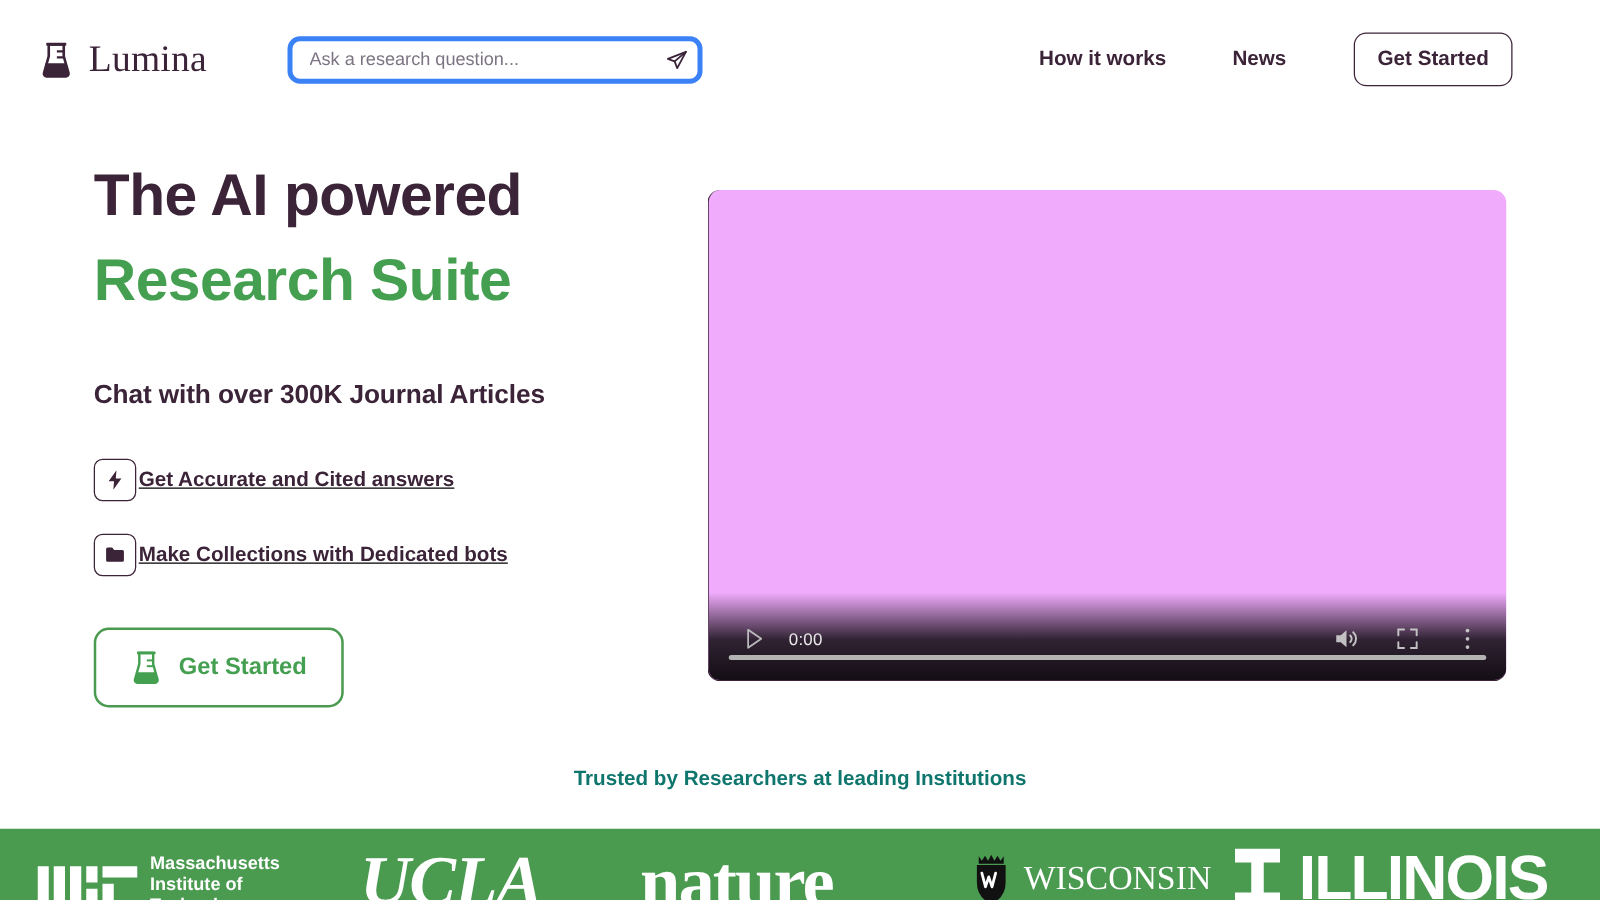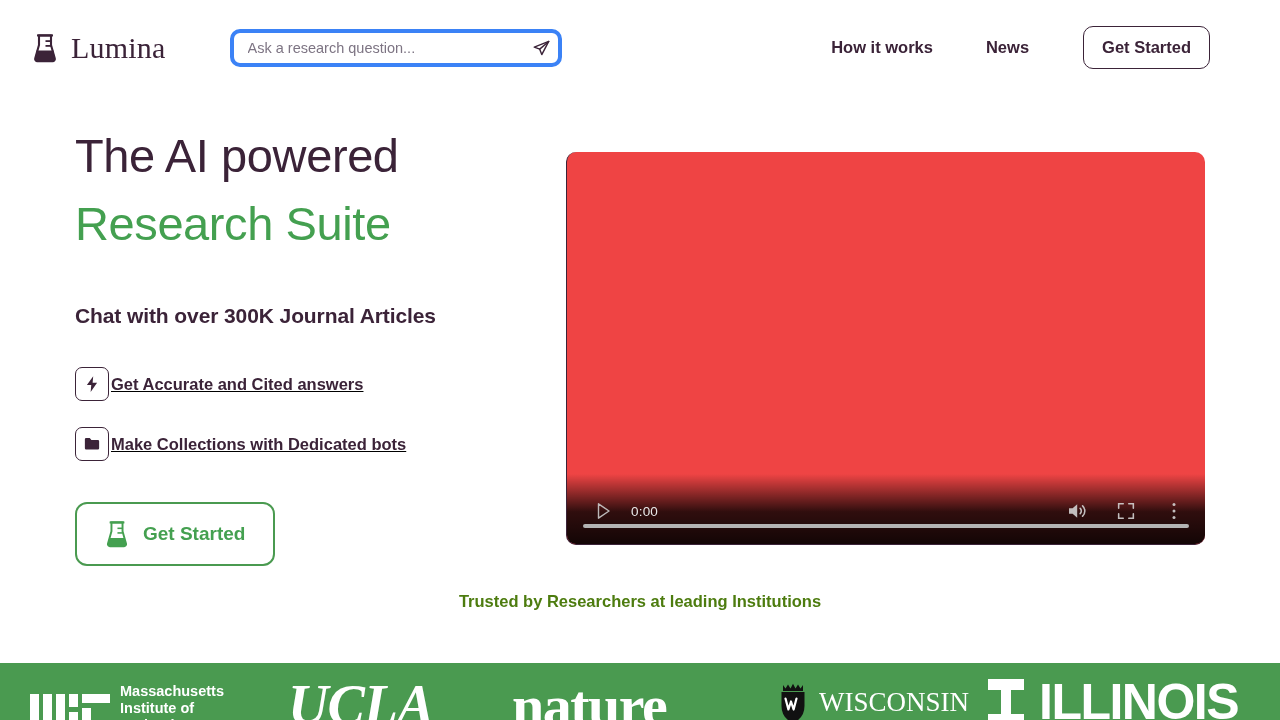--- a/index.html
+++ b/index.html
@@ -124,21 +124,21 @@
   
   .hero-left {
     position: absolute;
     left: 75px;
     top: 122px;
     width: 470px;
   }
 
   .headline {
     font-size: 47px;
-    font-weight: 400;
+    font-weight: 700;
     line-height: 1.45;
     letter-spacing: -0.4px;
   }
   .headline .l1 { color: #3b2338; display: block; }
   .headline .l2 { color: #44a050; display: block; }
 
   .subhead {
     margin-top: 46px;
     font-size: 21px;
     font-weight: 700;
@@ -195,21 +195,21 @@
     color: #44a050;
   }
 
   
   .video-frame {
     position: absolute;
     left: 566px;
     top: 152px;
     width: 639px;
     height: 393px;
-    background: #ef4444;
+    background: #f0abfc;
     border-radius: 10px;
     border-left: 1.5px solid #3b2338;
     border-bottom: 1.5px solid #3b2338;
     overflow: hidden;
   }
 
   .video-controls {
     position: absolute;
     left: 0; right: 0; bottom: 0;
     height: 70px;
@@ -255,26 +255,26 @@
     height: 4px;
     border-radius: 2px;
     background: #b3b3b3;
     cursor: pointer;
   }
 
   
   .trusted {
     position: absolute;
     left: 0;
-    top: 592px;
+    top: 614px;
     width: 1280px;
     text-align: center;
     font-size: 16.5px;
     font-weight: 700;
-    color: #4d7c0f;
+    color: #0f766e;
   }
 
   
   .logo-band {
     position: absolute;
     left: 0;
     top: 663px;
     width: 1280px;
     height: 57px;
     background: #4a9a50;

